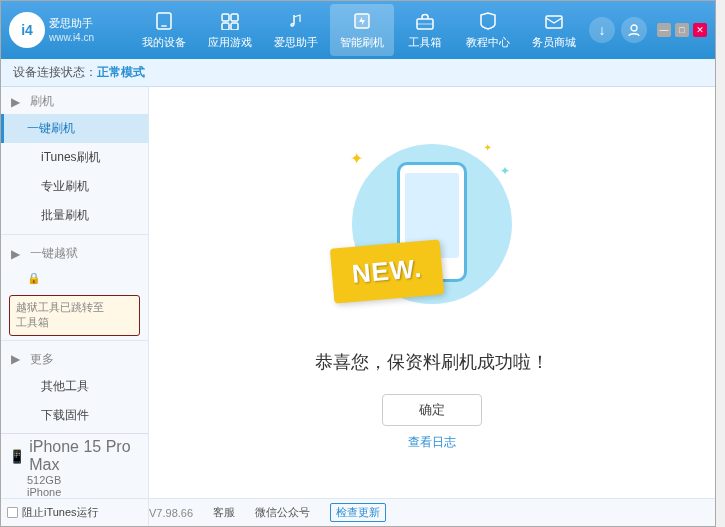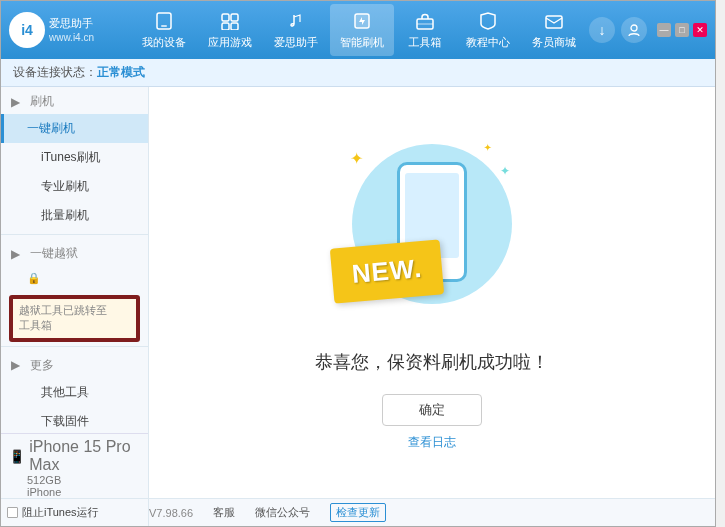--- a/index.html
+++ b/index.html
@@ -132,21 +132,21 @@
       padding: 6px 10px 6px 26px;
       font-size: 12px;
       color: #aaa;
       display: flex;
       align-items: center;
       gap: 4px;
     }
     .lock-icon { font-size: 11px; color: #aaa; }
     .sidebar-notice {
       background: #fff8e6;
-      border: 4px solid #7f1d1d;
+      border: 1px solid #7f1d1d;
       margin: 4px 8px;
       padding: 4px 6px;
       font-size: 11px;
       color: #888;
       border-radius: 3px;
       line-height: 1.4;
     }
 
     
     .content-area {

